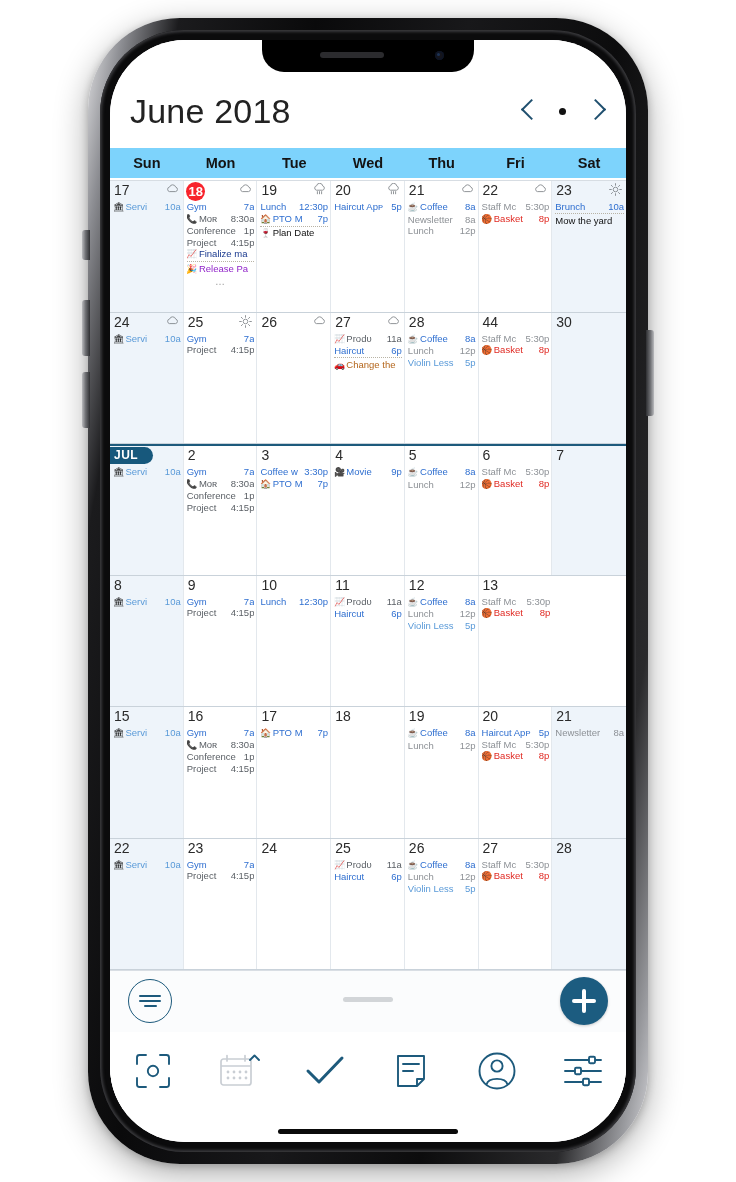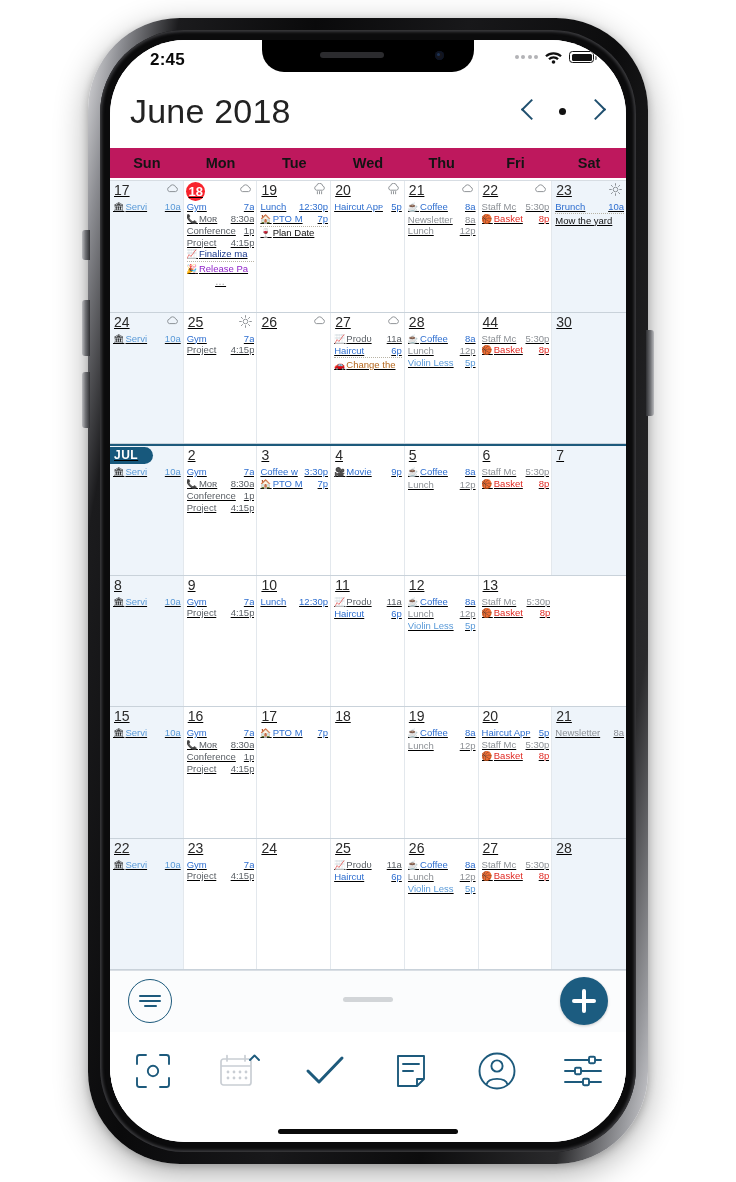--- a/index.html
+++ b/index.html
@@ -130,21 +130,21 @@
     border-left: 2px solid #1f4f6e; border-bottom: 2px solid #1f4f6e;
   }
   .chev.left::before { transform: rotate(45deg); }
   .chev.right::before { transform: rotate(-135deg); left: 0px; }
   #nav-dot { width: 7px; height: 7px; border-radius: 50%; background: #111; }
 
   
   #weekday-row {
     position: absolute; top: 108px; left: 0; right: 0; height: 30px;
     display: grid; grid-template-columns: repeat(7, 1fr);
-    background: #be185d;
+    background: #7dd3fc;
   }
   #weekday-row .wd {
     display: flex; align-items: center; justify-content: center;
     font-size: 14.5px; font-weight: bold; color: #141414;
   }
 
   
   #cal-grid {
     position: absolute; top: 140px; left: 0; right: 0;
     height: 790px;
@@ -157,21 +157,20 @@
     border-bottom: 1px solid #c9d2da;
     position: relative;
   }
   .week.month-start { border-top: 2px solid #1d5a7c; }
   .day {
     position: relative;
     border-right: 1px solid #e3e8ed;
     padding: 2px 2px 0 3px;
     overflow: hidden;
     background: #fff;
-    text-decoration: underline;
   }
   .day:last-child { border-right: none; }
   .day.weekend { background: #eef4fa; }
   .day-head {
     display: flex; align-items: flex-start; justify-content: space-between;
     height: 17px;
   }
   .day-num {
     font-size: 14px; color: #2a2a2a; line-height: 15px; padding-left: 1px;
     font-family: "Liberation Sans", sans-serif;
@@ -1052,39 +1051,18 @@
           <rect x="13" y="16.7" width="6" height="6.6" rx="1.2" fill="#fff"></rect>
           <path d="M3 31 H21 M27 31 H39"></path>
           <rect x="21" y="27.7" width="6" height="6.6" rx="1.2" fill="#fff"></rect>
         </svg>
       </div>
     </div>
 
     <div id="home-indicator"></div>
   </div>
 
-  <div id="status-bar">
-    <div id="status-time">2:45</div>
-    <div id="status-right">
-      <span id="signal-dots">
-          <i></i>
-          <i></i>
-          <i></i>
-          <i></i>
-        </span>
-      <span>
-        <svg width="19" height="14" viewBox="0 0 19 14">
-          <path d="M9.5 2.2c3.2 0 6.1 1.2 8.3 3.2l-1.5 1.6A10 10 0 0 0 9.5 4.4 10 10 0 0 0 2.7 7L1.2 5.4A12.2 12.2 0 0 1 9.5 2.2z" fill="#111"></path>
-          <path d="M9.5 6.3c2 0 3.9.8 5.3 2.1l-1.6 1.7a5.4 5.4 0 0 0-3.7-1.5 5.4 5.4 0 0 0-3.7 1.5L4.2 8.4A7.6 7.6 0 0 1 9.5 6.3z" fill="#111"></path>
-          <circle cx="9.5" cy="12" r="1.8" fill="#111"></circle>
-        </svg>
-      </span>
-      <span id="battery">
-          <span></span>
-        </span>
-    </div>
-  </div>
 
   <div id="notch">
     <div id="notch-speaker"></div>
     <div id="notch-cam"></div>
   </div>
 </div>
 
 </body></html>

